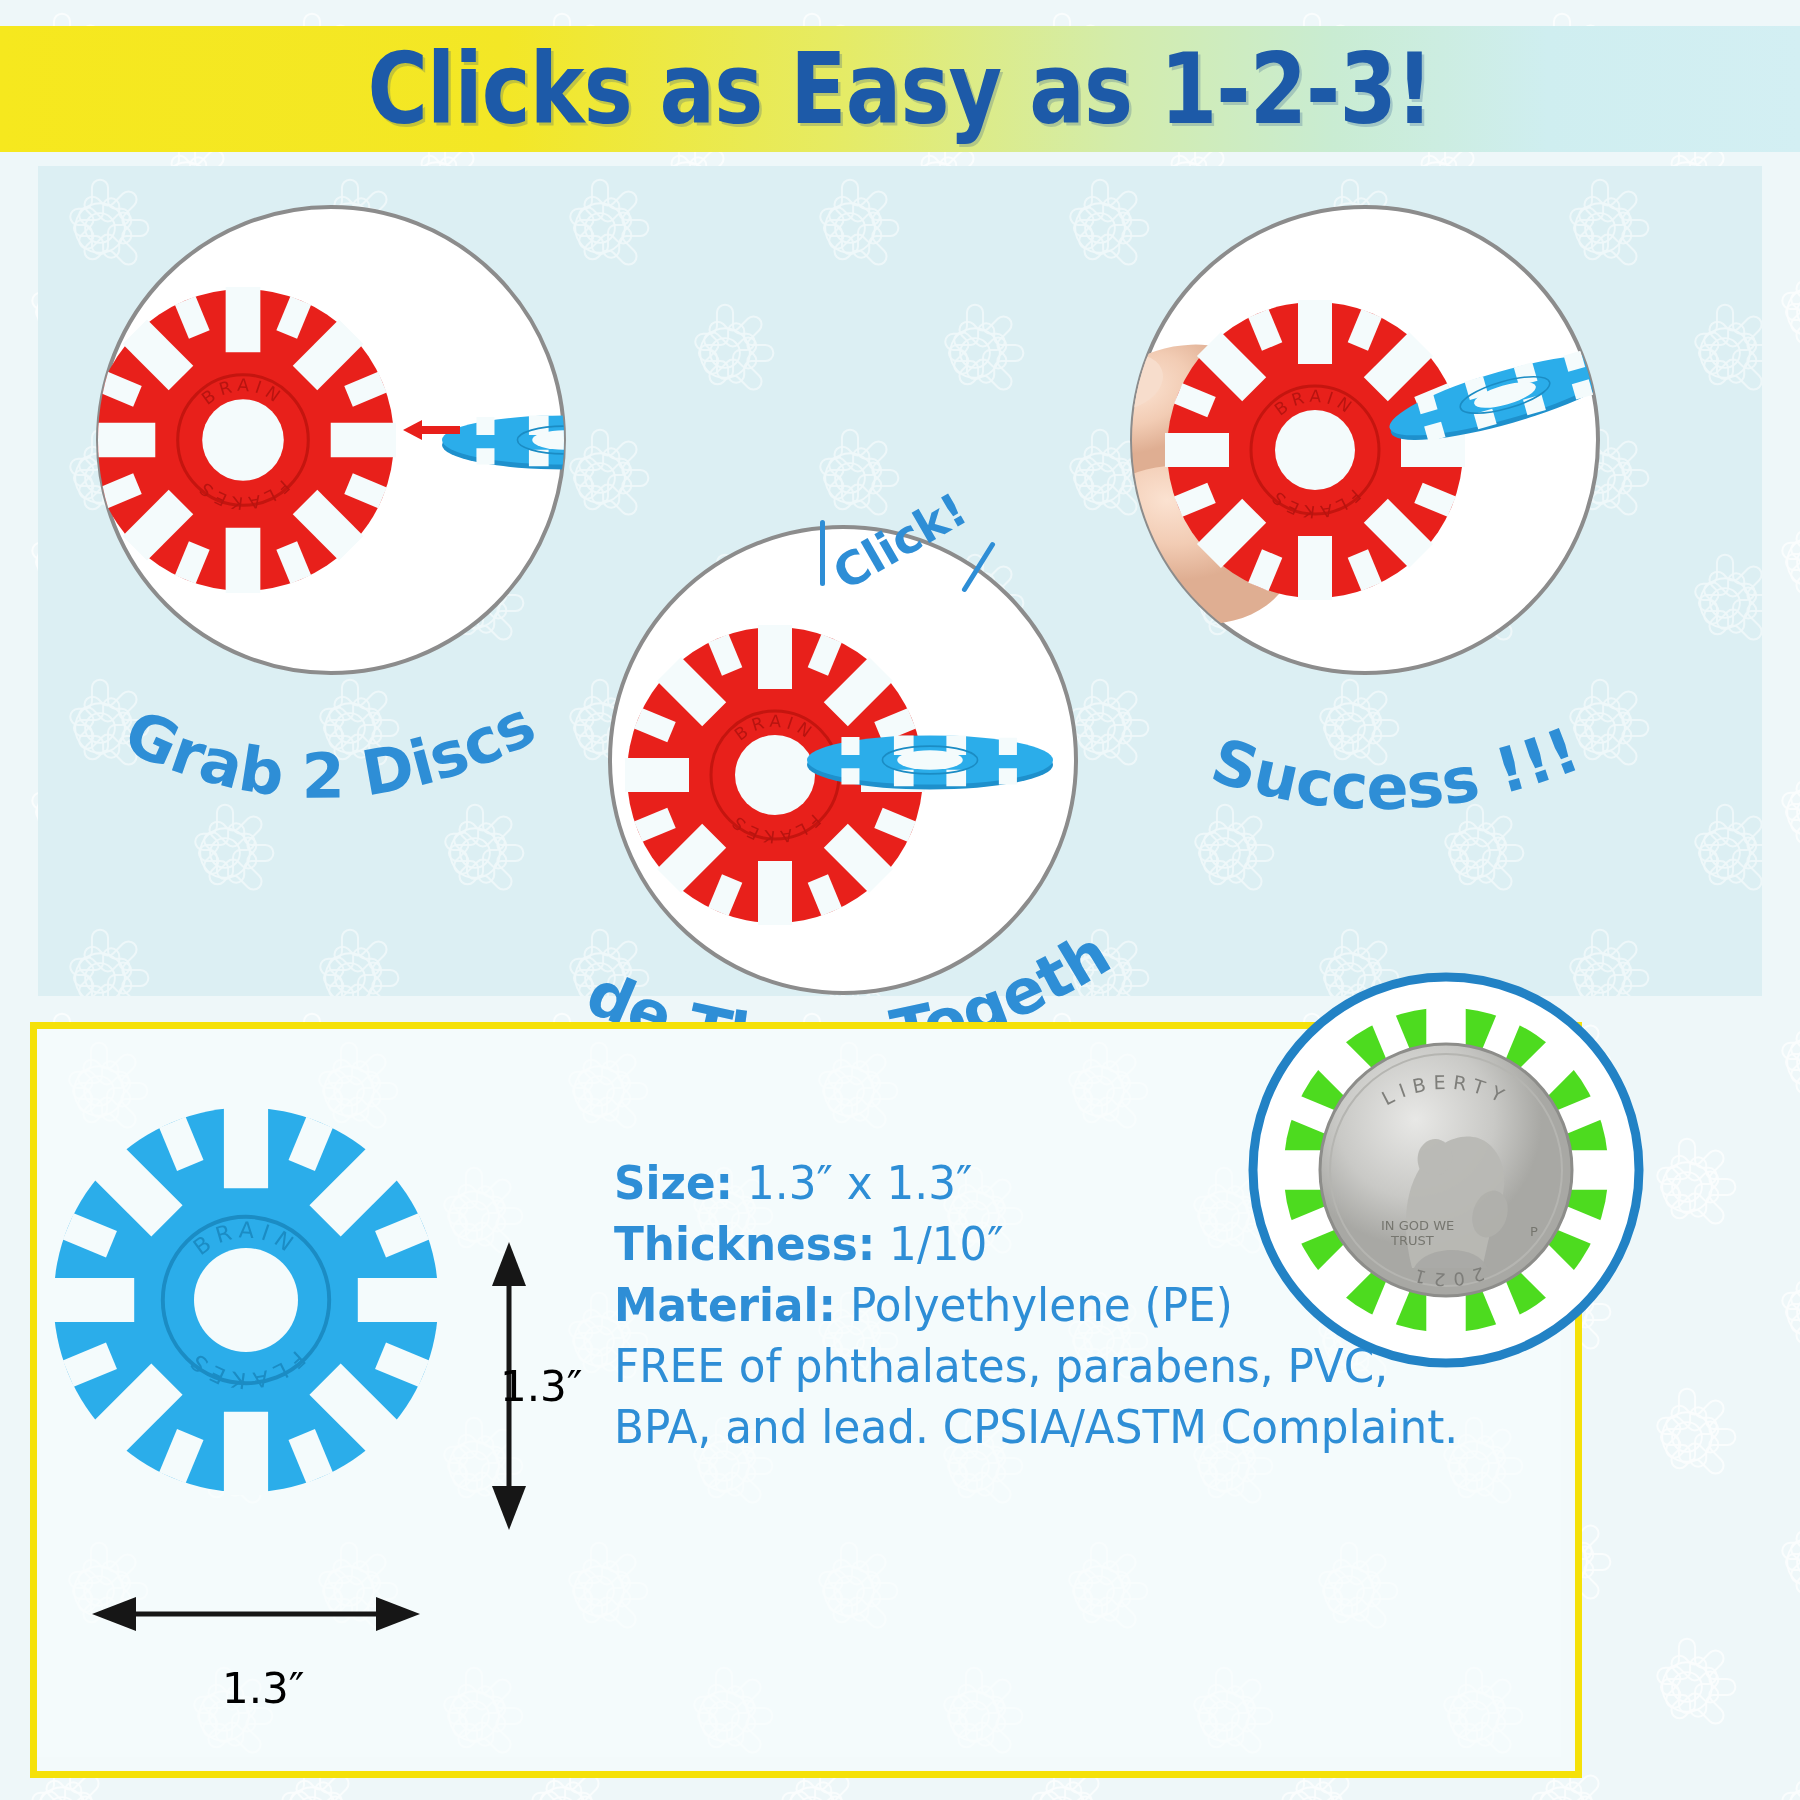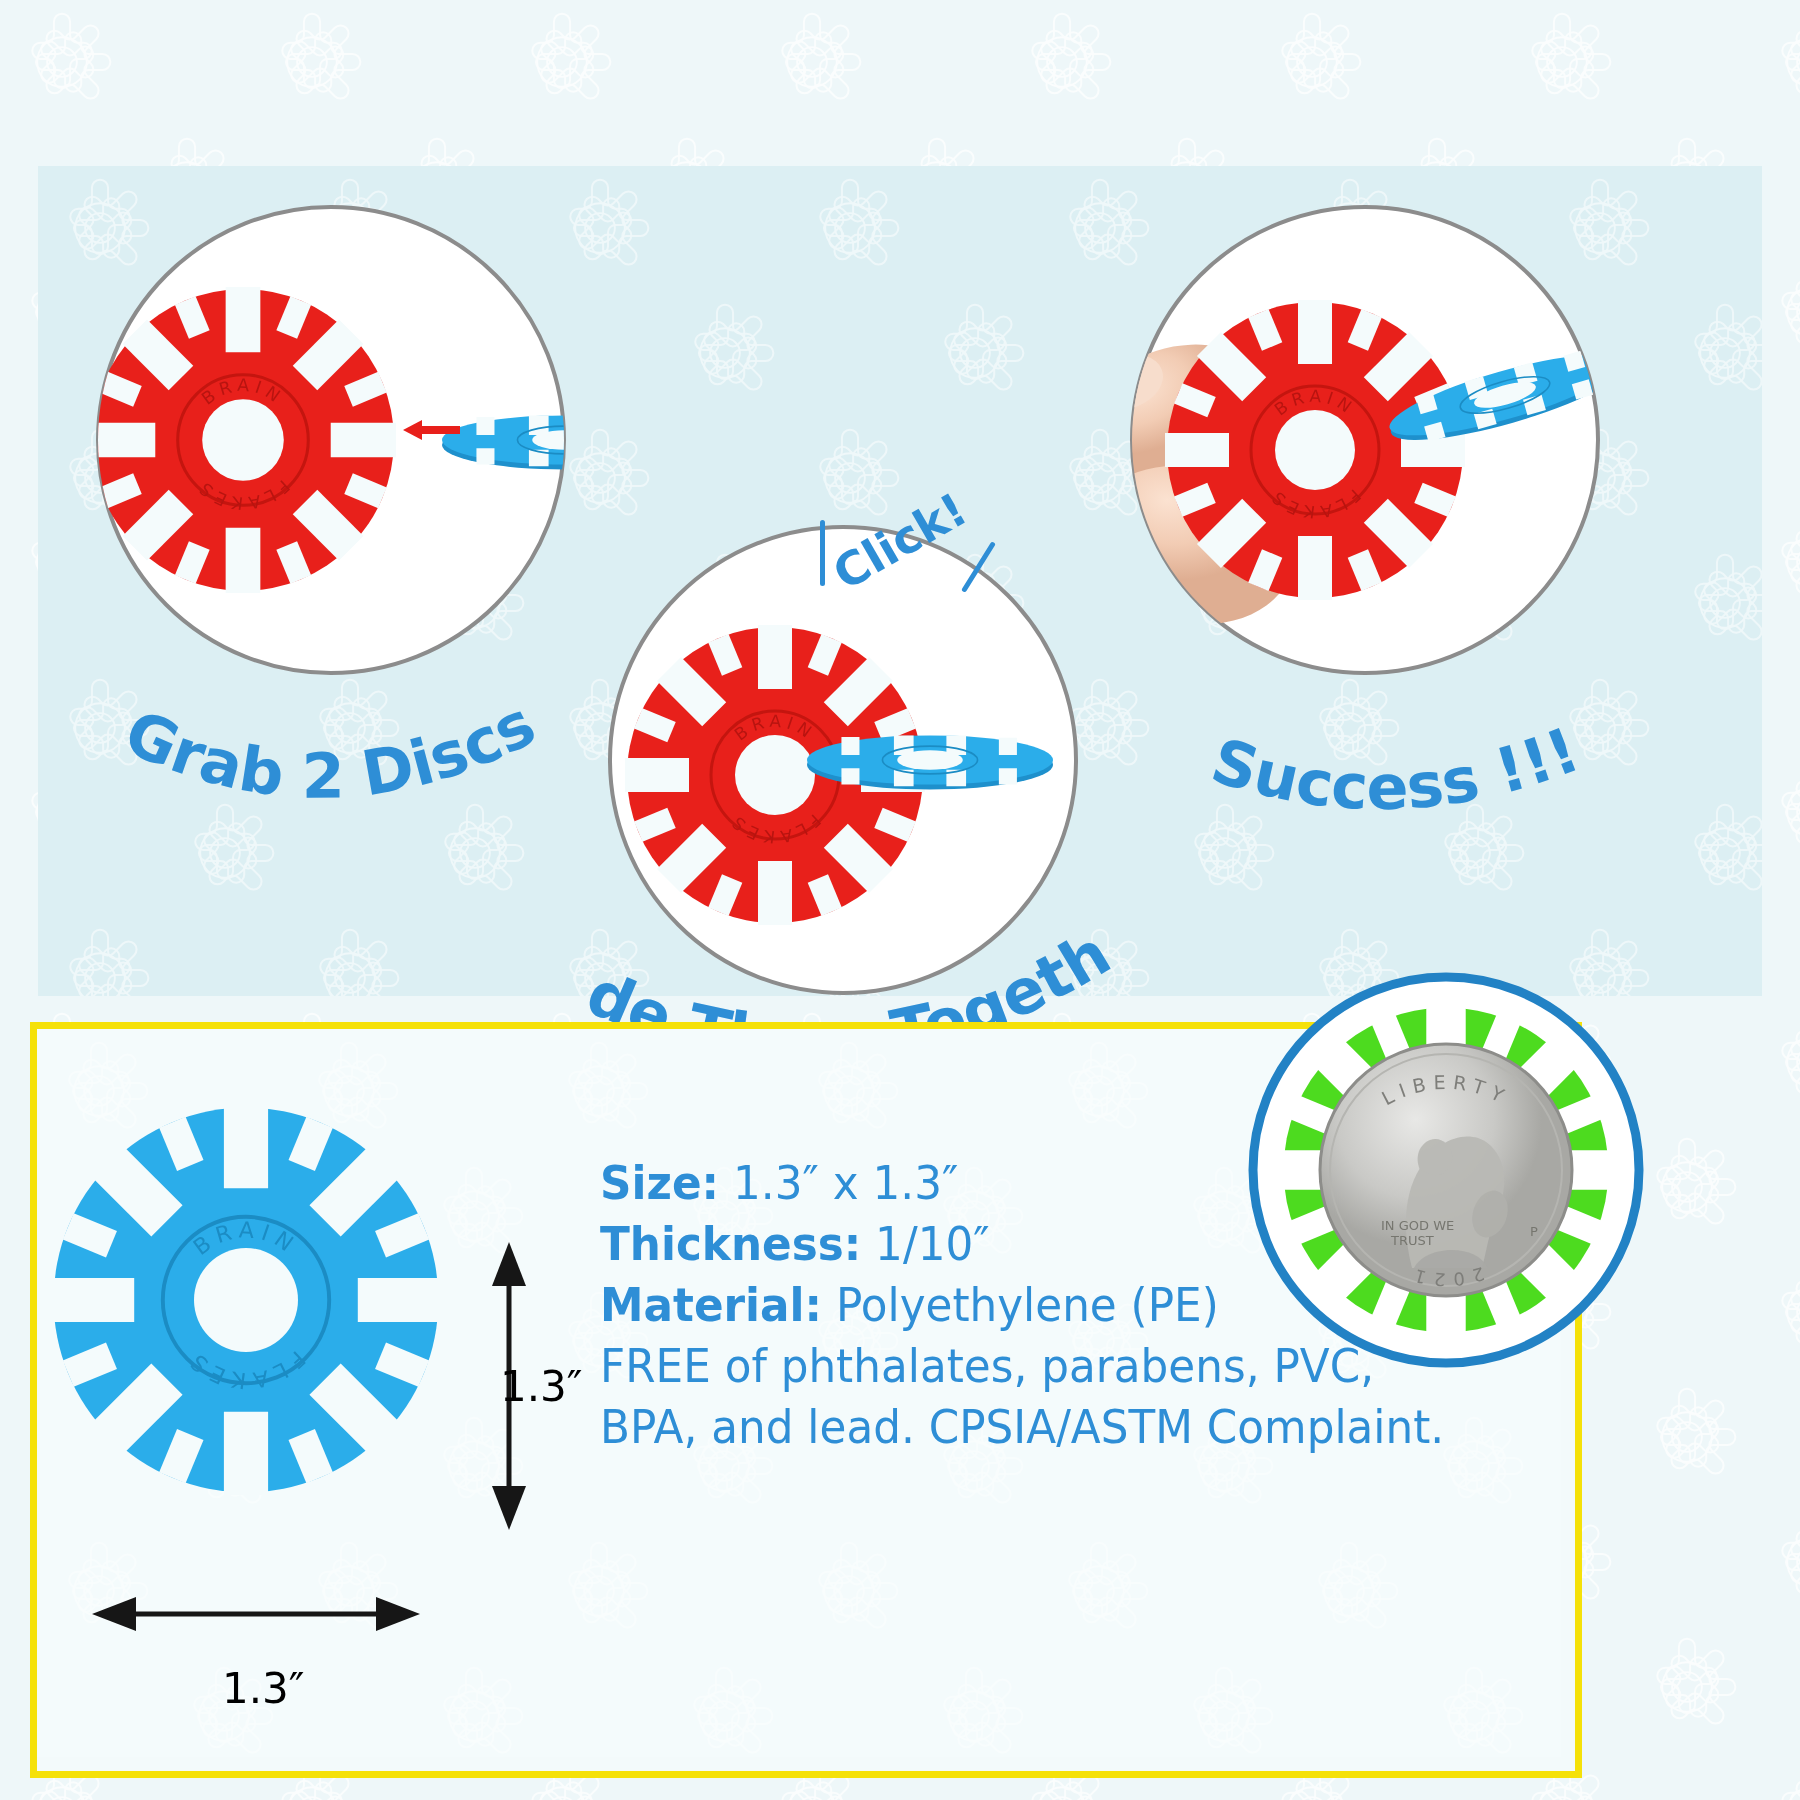--- a/index.html
+++ b/index.html
@@ -49,21 +49,21 @@
   .click-tick{position:absolute;background:#2e8ed6;border-radius:3px;}
   .tick-a{left:20px;top:0px;width:5px;height:66px;}
   .tick-b{left:176px;top:18px;width:5px;height:58px;transform:rotate(32deg);}
 
   
   .spec-panel{
     position:absolute;left:30px;top:1022px;width:1538px;height:742px;
     background:#f3fafb;border:7px solid #f5e109;
   }
   .spec-text{
-    position:absolute;left:600px;top:1152px;width:980px;
+    position:absolute;left:614px;top:1152px;width:980px;
     font-family:"DejaVu Sans", sans-serif;
     color:#2e8ed6;
     font-size:47px;line-height:1.30;
   }
   .spec-text .ln{white-space:nowrap;transform:scaleX(.93);transform-origin:left center;}
   .spec-text b{font-weight:bold;}
 
   
   .dim-label{
     position:absolute;font-family:"DejaVu Sans", sans-serif;
@@ -100,20 +100,23 @@
       <pattern id="flakePat" x="0" y="0" width="250" height="250" patternUnits="userSpaceOnUse">
         <rect width="250" height="250" fill="none"></rect>
         <use href="#flakeFull" transform="translate(62,62) scale(0.62)"></use>
         <use href="#flakeFull" transform="translate(187,187) scale(0.62)"></use>
       </pattern>
     </defs>
     <rect x="0" y="0" width="1800" height="1800" fill="#eef7f9"></rect>
     <rect x="0" y="0" width="1800" height="1800" fill="url(#flakePat)" opacity="0.75"></rect>
   </svg>
 
+  <div class="header">
+    <div class="header-title">Clicks as Easy as 1-2-3!</div>
+  </div>
 
   <div class="steps-panel">
     <svg width="1724" height="830" viewBox="0 0 1724 830" style="position:absolute;left:0;top:0;">
       <rect width="1724" height="830" fill="#dceff3"></rect>
       <rect width="1724" height="830" fill="url(#flakePat)" opacity="0.55"></rect>
     </svg>
   </div>
 
   <svg style="position:absolute;left:0;top:0;" width="1800" height="1800" viewBox="0 0 1800 1800">
     <defs>

